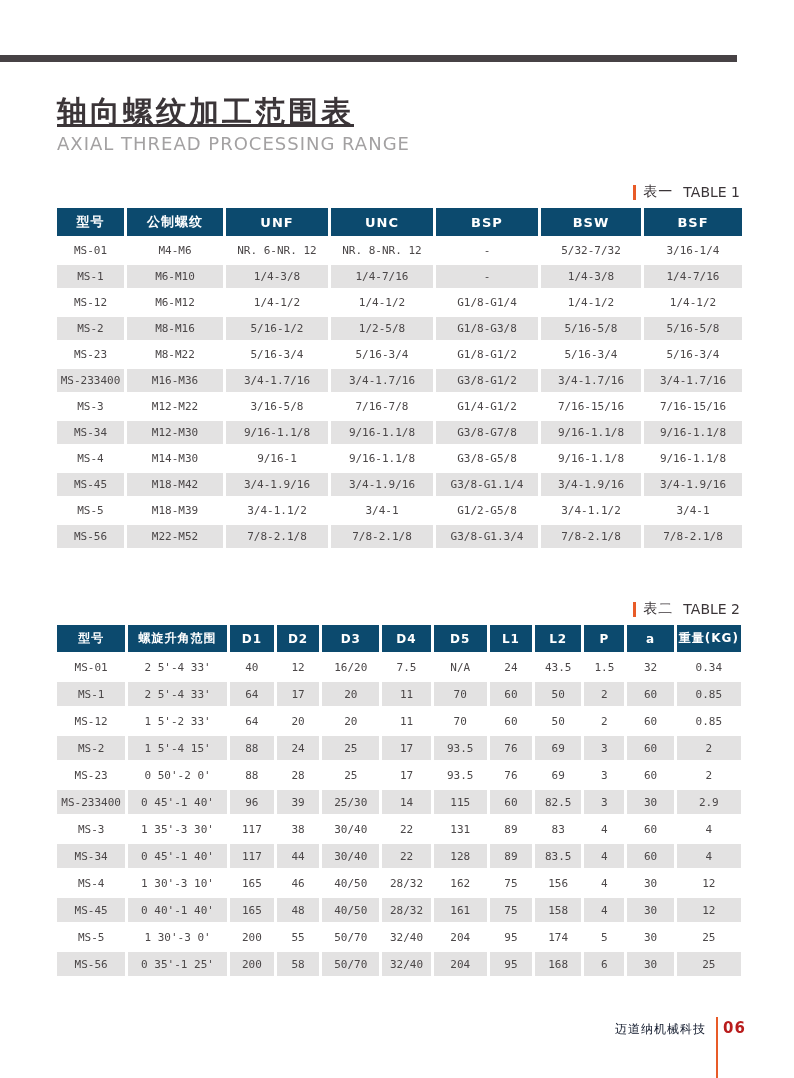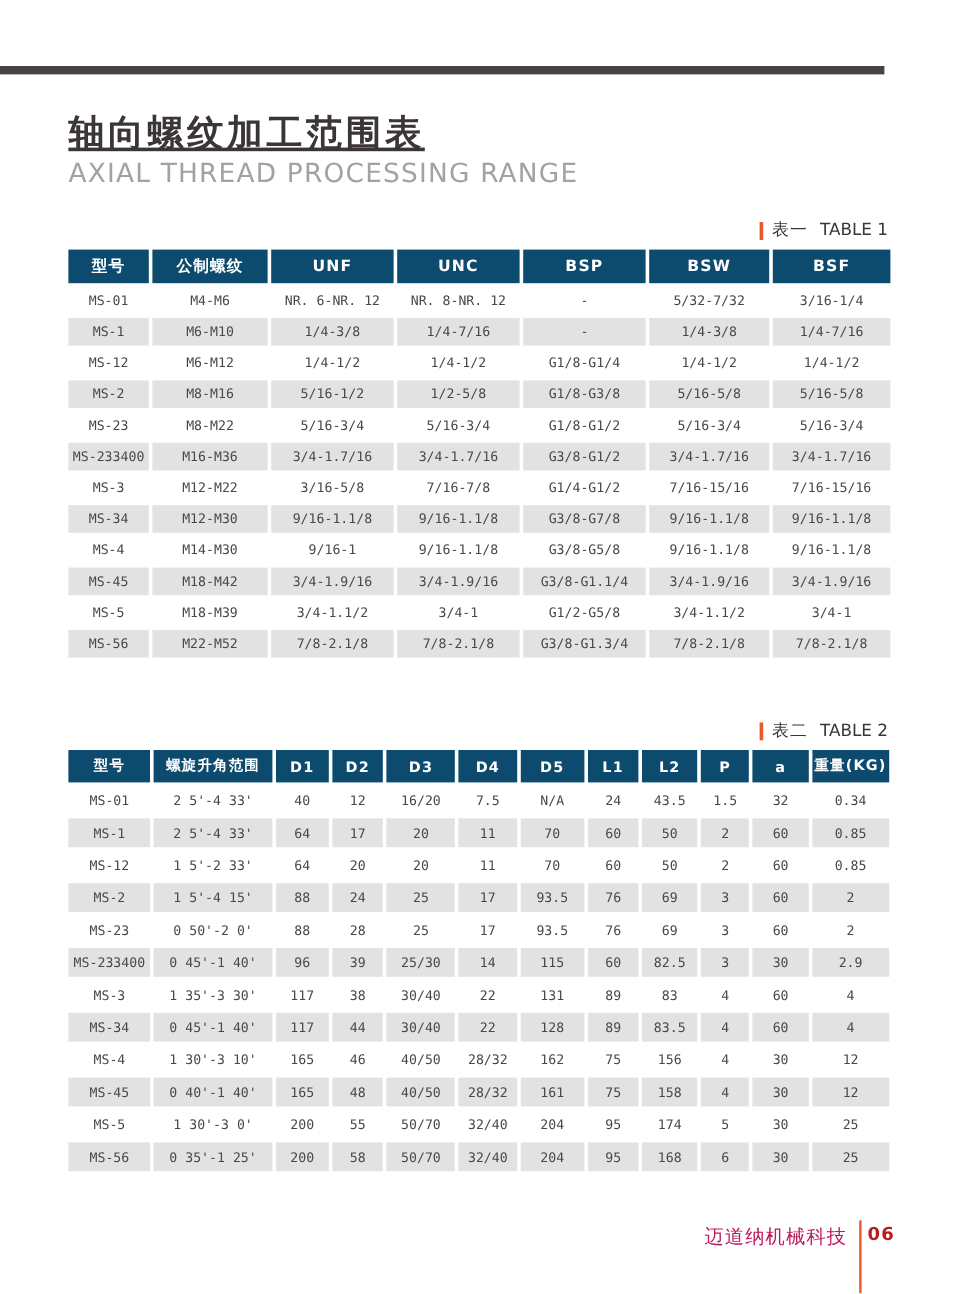--- a/index.html
+++ b/index.html
@@ -4,21 +4,21 @@
 <style>
   html,body { margin:0; padding:0; background:#ffffff; }
   .page {
     position:relative; width:794px; height:1078px; background:#ffffff;
     font-family:"DejaVu Sans", "Liberation Sans", sans-serif; overflow:hidden;
   }
   .top-bar { position:absolute; top:55px; left:0; width:737px; height:7px; background:#474245; }
 
   .title-block { position:absolute; left:57px; top:94px; }
   .title-zh { margin:0; font-size:30px; font-weight:bold; color:#3B3538; letter-spacing:3px; line-height:1.2;text-decoration:underline; }
-  .title-en { margin-top:3px; font-size:22px; color:#A3A1A2; letter-spacing:1px; }
+  .title-en { margin-top:3px; font-size:18px; color:#A3A1A2; letter-spacing:1px; }
 
   .table-label { position:absolute; display:flex; align-items:center; font-size:14px; color:#3B3538; }
   .table-label .tick { width:3px; height:15px; background:#E85B28; margin-right:7px; }
   .table-label .zh { margin-right:10px; letter-spacing:1px; }
   #label1 { top:183px; right:54px; }
   #label2 { top:600px; right:54px; }
 
   table { position:absolute; border-collapse:separate; border-spacing:3px; table-layout:fixed; }
   #table1 { left:54px; top:205px; width:691px; }
   #table2 { left:54px; top:622px; width:690px; }
@@ -29,21 +29,21 @@
   }
   #table2 th { height:27px; font-size:12px; }
   td {
     height:23px; text-align:center; padding:0;
     font-family:"DejaVu Sans Mono", "Liberation Mono", monospace;
     font-size:11px; color:#4B4748; background:#ffffff;
   }
   #table2 td { height:24px; }
   tbody tr:nth-child(even) td { background:#E3E2E2; }
 
-  .footer-company { position:absolute; top:1021px; right:88px; font-size:16px; color:#be185d; letter-spacing:1px; }
+  .footer-company { position:absolute; top:1021px; right:88px; font-size:12px; color:#0f172a; letter-spacing:1px; }
   .footer-line { position:absolute; top:1017px; left:716px; width:2px; height:61px; background:#E85B28; }
   .footer-page { position:absolute; top:1019px; left:723px; font-size:15px; font-weight:bold; color:#b91c1c; letter-spacing:1px; }
 </style>
 </head>
 <body>
 
 <div class="page">
 
   <div class="top-bar"></div>
 

